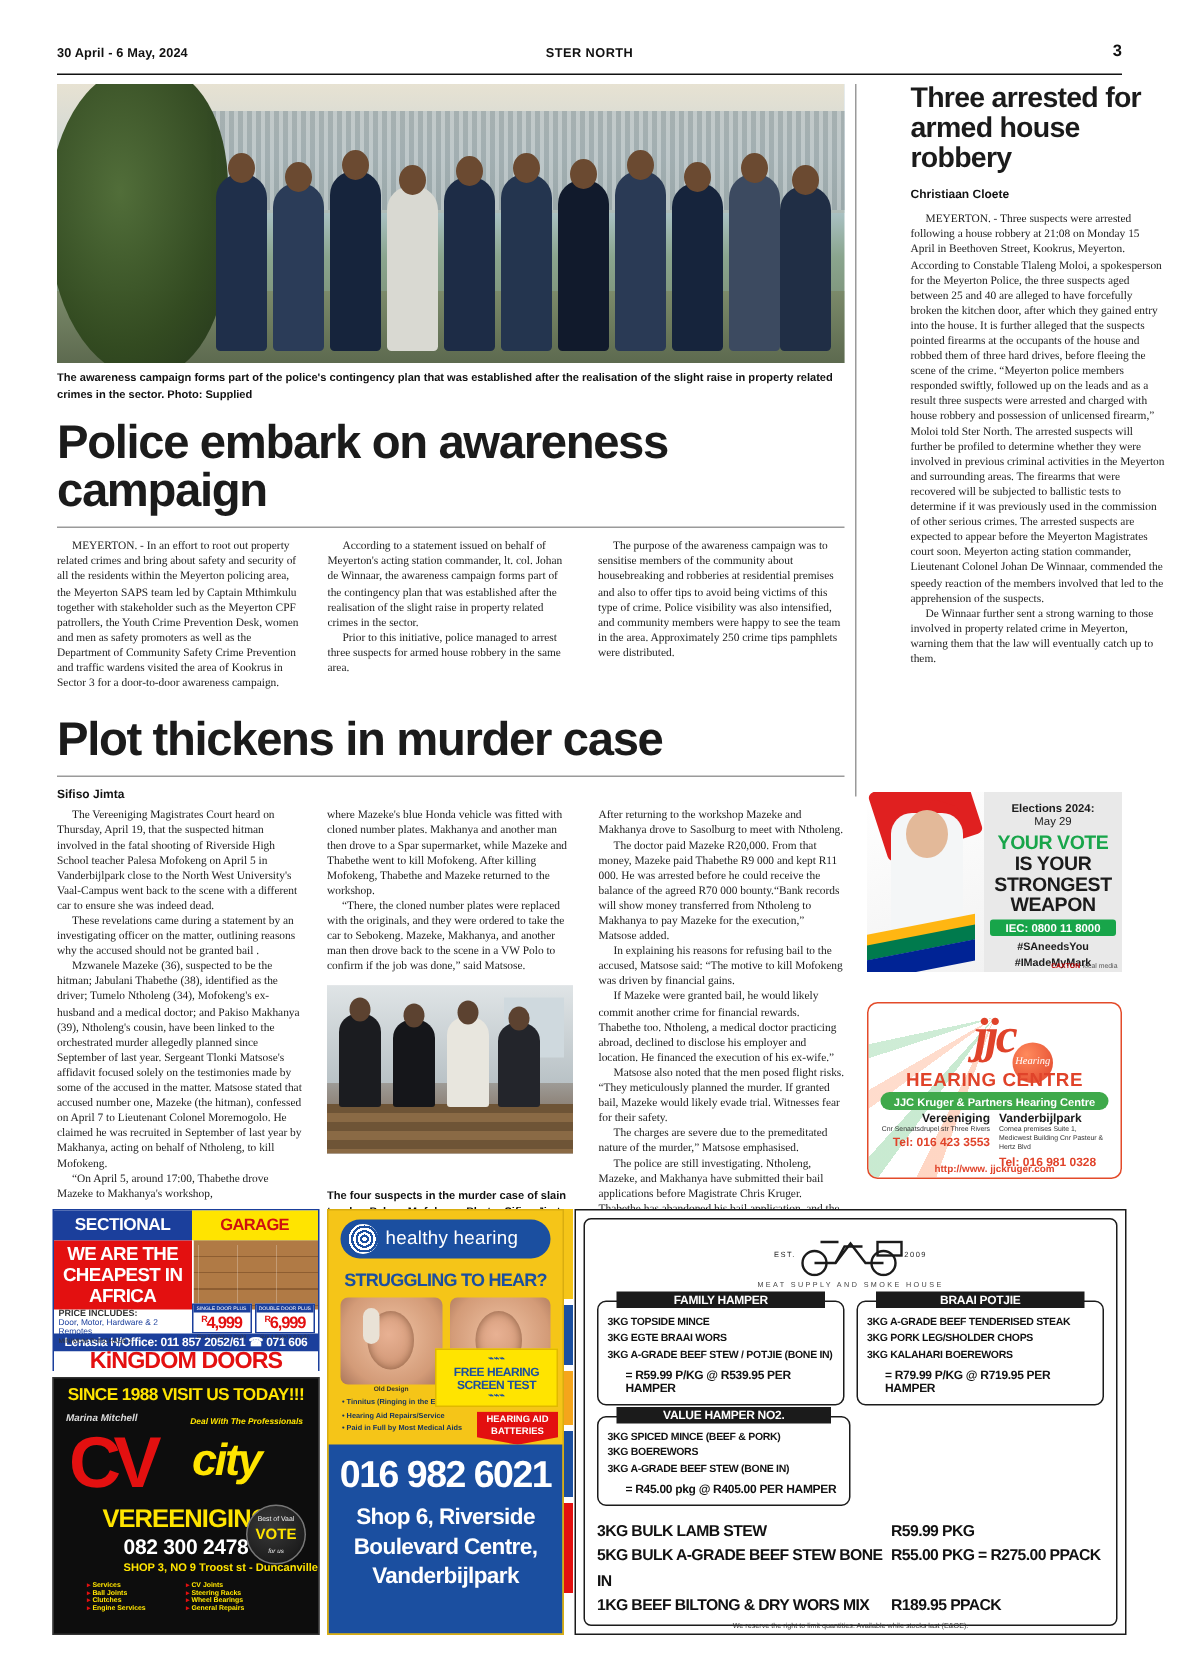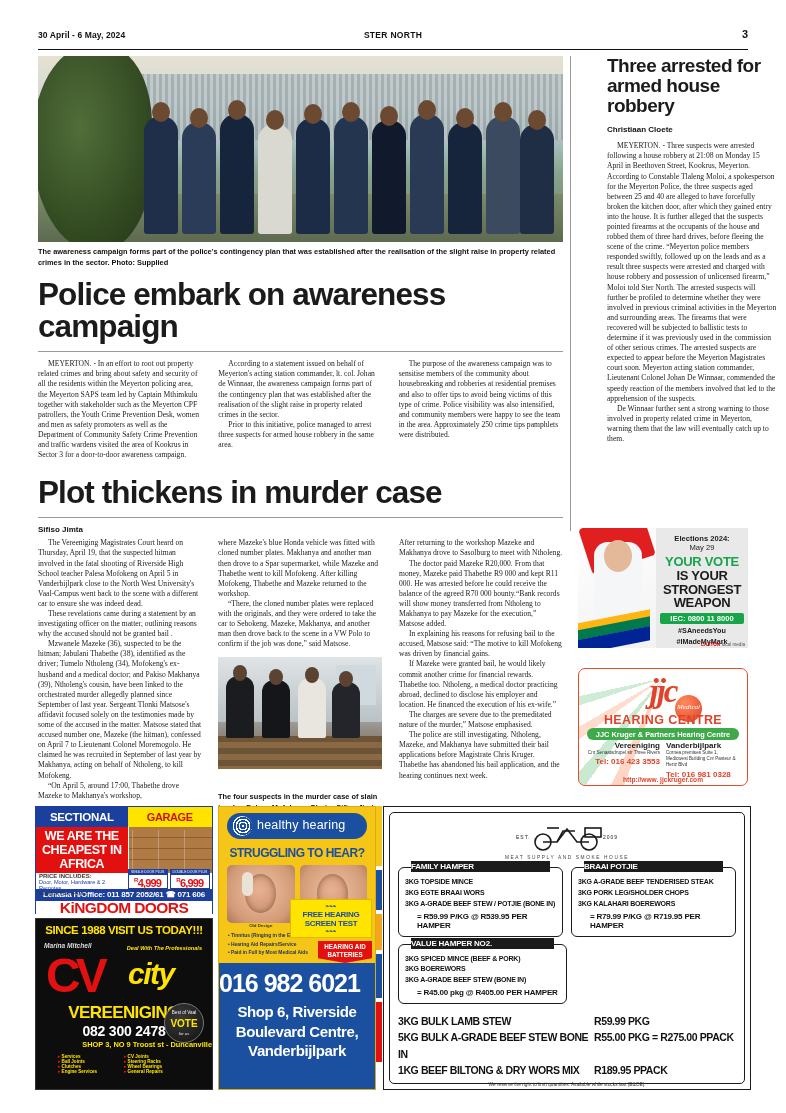--- a/index.html
+++ b/index.html
@@ -307,41 +307,41 @@
   .hh-bul div::before { content:"• "; }
   .hh-free { position:absolute; right:3px; top:92px; width:82px; background:#ffe400; border:1px solid #e0b800;
       text-align:center; padding:3px 0 2px 0; font-family:"Liberation Sans",sans-serif; font-weight:bold;
       font-size:8px; color:#1b4fa0; line-height:1.14; letter-spacing:-.3px;}
   .hh-free .zig{ font-size:6px; color:#1b4fa0; letter-spacing:0; }
   .hh-batt { position:absolute; right:3px; top:134px; width:54px; background:#e31010; color:#fff; text-align:center;
       font-family:"Liberation Sans",sans-serif; font-weight:bold; font-size:6.3px; line-height:1.2; padding:2px 0 5px 0;
       clip-path: polygon(0 0,100% 0,100% 78%,50% 100%,0 78%); }
   .hh-blue { position:absolute; left:0; right:0; bottom:0; height:126px; background:#1b4fa0; }
   .hh-phone { color:#fff; font-family:"Liberation Sans",sans-serif; font-weight:bold; font-size:25px;
-      padding-top:6px; letter-spacing:-1px;}
+      text-align:center; padding-top:6px; letter-spacing:-1px;}
   .hh-addr { color:#fff; font-family:"Liberation Sans",sans-serif; font-weight:bold; font-size:15px;
       text-align:center; line-height:1.3; margin-top:4px; letter-spacing:-.4px;}
 
   
   .ad-bb { left:348px; top:0; width:368px; height:284px; background:#fff; border:1px solid #1b1b1b; }
   .bb-inner { position:absolute; inset:5px; border:1.2px solid #1b1b1b; border-radius:5px; padding:6px 8px; }
   .bb-bike { text-align:center; position:relative; height:34px;}
   .bb-bike svg { display:block; margin:0 auto; }
   .bb-est { position:absolute; left:118px; top:15px; font-family:"Liberation Sans",sans-serif; font-size:5px;
       letter-spacing:1px; color:#222;}
   .bb-yr { position:absolute; right:118px; top:15px; font-family:"Liberation Sans",sans-serif; font-size:5px;
       letter-spacing:1px; color:#222;}
   .bb-name { text-align:center; font-family:"Liberation Sans",sans-serif; font-weight:bold; font-size:19px;
       letter-spacing:5px; color:#1b1b1b; margin-top:-2px;}
   .bb-sub { text-align:center; font-family:"Liberation Sans",sans-serif; font-size:4.8px; letter-spacing:1.6px;
       color:#444; margin-top:2px;}
   .bb-grid { display:flex; gap:8px; margin-top:7px; }
   .bb-card { width:50%; border:1px solid #1b1b1b; border-radius:6px; padding:9px 6px 6px 6px; position:relative;}
   .bb-title { position:absolute; left:12px; right:12px; top:-7px; background:#1b1b1b; color:#fff;
-      font-family:"Liberation Sans",sans-serif; font-weight:bold; font-size:8px;
+      text-align:center; font-family:"Liberation Sans",sans-serif; font-weight:bold; font-size:8px;
       padding:1px 0; letter-spacing:-.2px;}
   .bb-li { font-family:"Liberation Sans",sans-serif; font-weight:bold; font-size:7px; color:#111;
       line-height:1.55; letter-spacing:-.2px;}
   .bb-eq { font-family:"Liberation Sans",sans-serif; font-weight:bold; font-size:8px; color:#111;
       margin-top:2px; padding-left:12px; letter-spacing:-.2px;}
   .bb-bulk { margin-top:9px; }
   .bb-brow { display:flex; font-family:"Liberation Sans",sans-serif; font-weight:bold; font-size:10.5px;
       color:#111; line-height:1.55; letter-spacing:-.4px;}
   .bb-brow .l { width:58%; }
   .bb-brow .r { width:42%; }
@@ -455,20 +455,21 @@
               <div class="hd"></div>
             </div>
         </div>
         <div class="cap2">The four suspects in the murder case of slain teacher Palesa Mofokeng. Photo: Sifiso Jimta.</div>
       </div>
       <div class="sc sc3">
         <p class="noind">After returning to the workshop Mazeke and Makhanya drove to Sasolburg to meet with Ntholeng.</p>
         <p>The doctor paid Mazeke R20,000. From that money, Mazeke paid Thabethe R9 000 and kept R11 000. He was arrested before he could receive the balance of the agreed R70 000 bounty.“Bank records will show money transferred from Ntholeng to Makhanya to pay Mazeke for the execution,” Matsose added.</p>
         <p>In explaining his reasons for refusing bail to the accused, Matsose said: “The motive to kill Mofokeng was driven by financial gains.</p>
         <p>If Mazeke were granted bail, he would likely commit another crime for financial rewards. Thabethe too. Ntholeng, a medical doctor practicing abroad, declined to disclose his employer and location. He financed the execution of his ex-wife.”</p>
+        <p>Matsose also noted that the men posed flight risks. “They meticulously planned the murder. If granted bail, Mazeke would likely evade trial. Witnesses fear for their safety.</p>
         <p>The charges are severe due to the premeditated nature of the murder,” Matsose emphasised.</p>
         <p>The police are still investigating. Ntholeng, Mazeke, and Makhanya have submitted their bail applications before Magistrate Chris Kruger. Thabethe has abandoned his bail application, and the hearing continues next week.</p>
       </div>
     </div>
   </div>
 
   <div class="right-col">
     <h2 class="r-head">Three arrested for armed house robbery</h2>
     <div class="r-byline">Christiaan Cloete</div>
     <div class="r-body">
@@ -505,21 +506,21 @@
     <div class="caxton">
       <span style="color:#b00;font-weight:bold;">CAXTON</span>
       <span>local media</span>
     </div>
   </div>
 
   <div class="ad-jjc">
     <div class="rays"></div>
     <div class="jjc">jjc</div>
     <div class="ball">
-      <span>Medical</span>
+      <span>Hearing</span>
     </div>
     <div class="hc">HEARING CENTRE</div>
     <div class="pill">JJC Kruger &amp; Partners Hearing Centre</div>
     <div class="cols">
       <div class="cL">
         <div class="town">Vereeniging</div>
         <div class="addr">Cnr Senaatsdrupel str
 Three Rivers</div>
         <div class="tel">Tel: 016 423 3553</div>
       </div>

